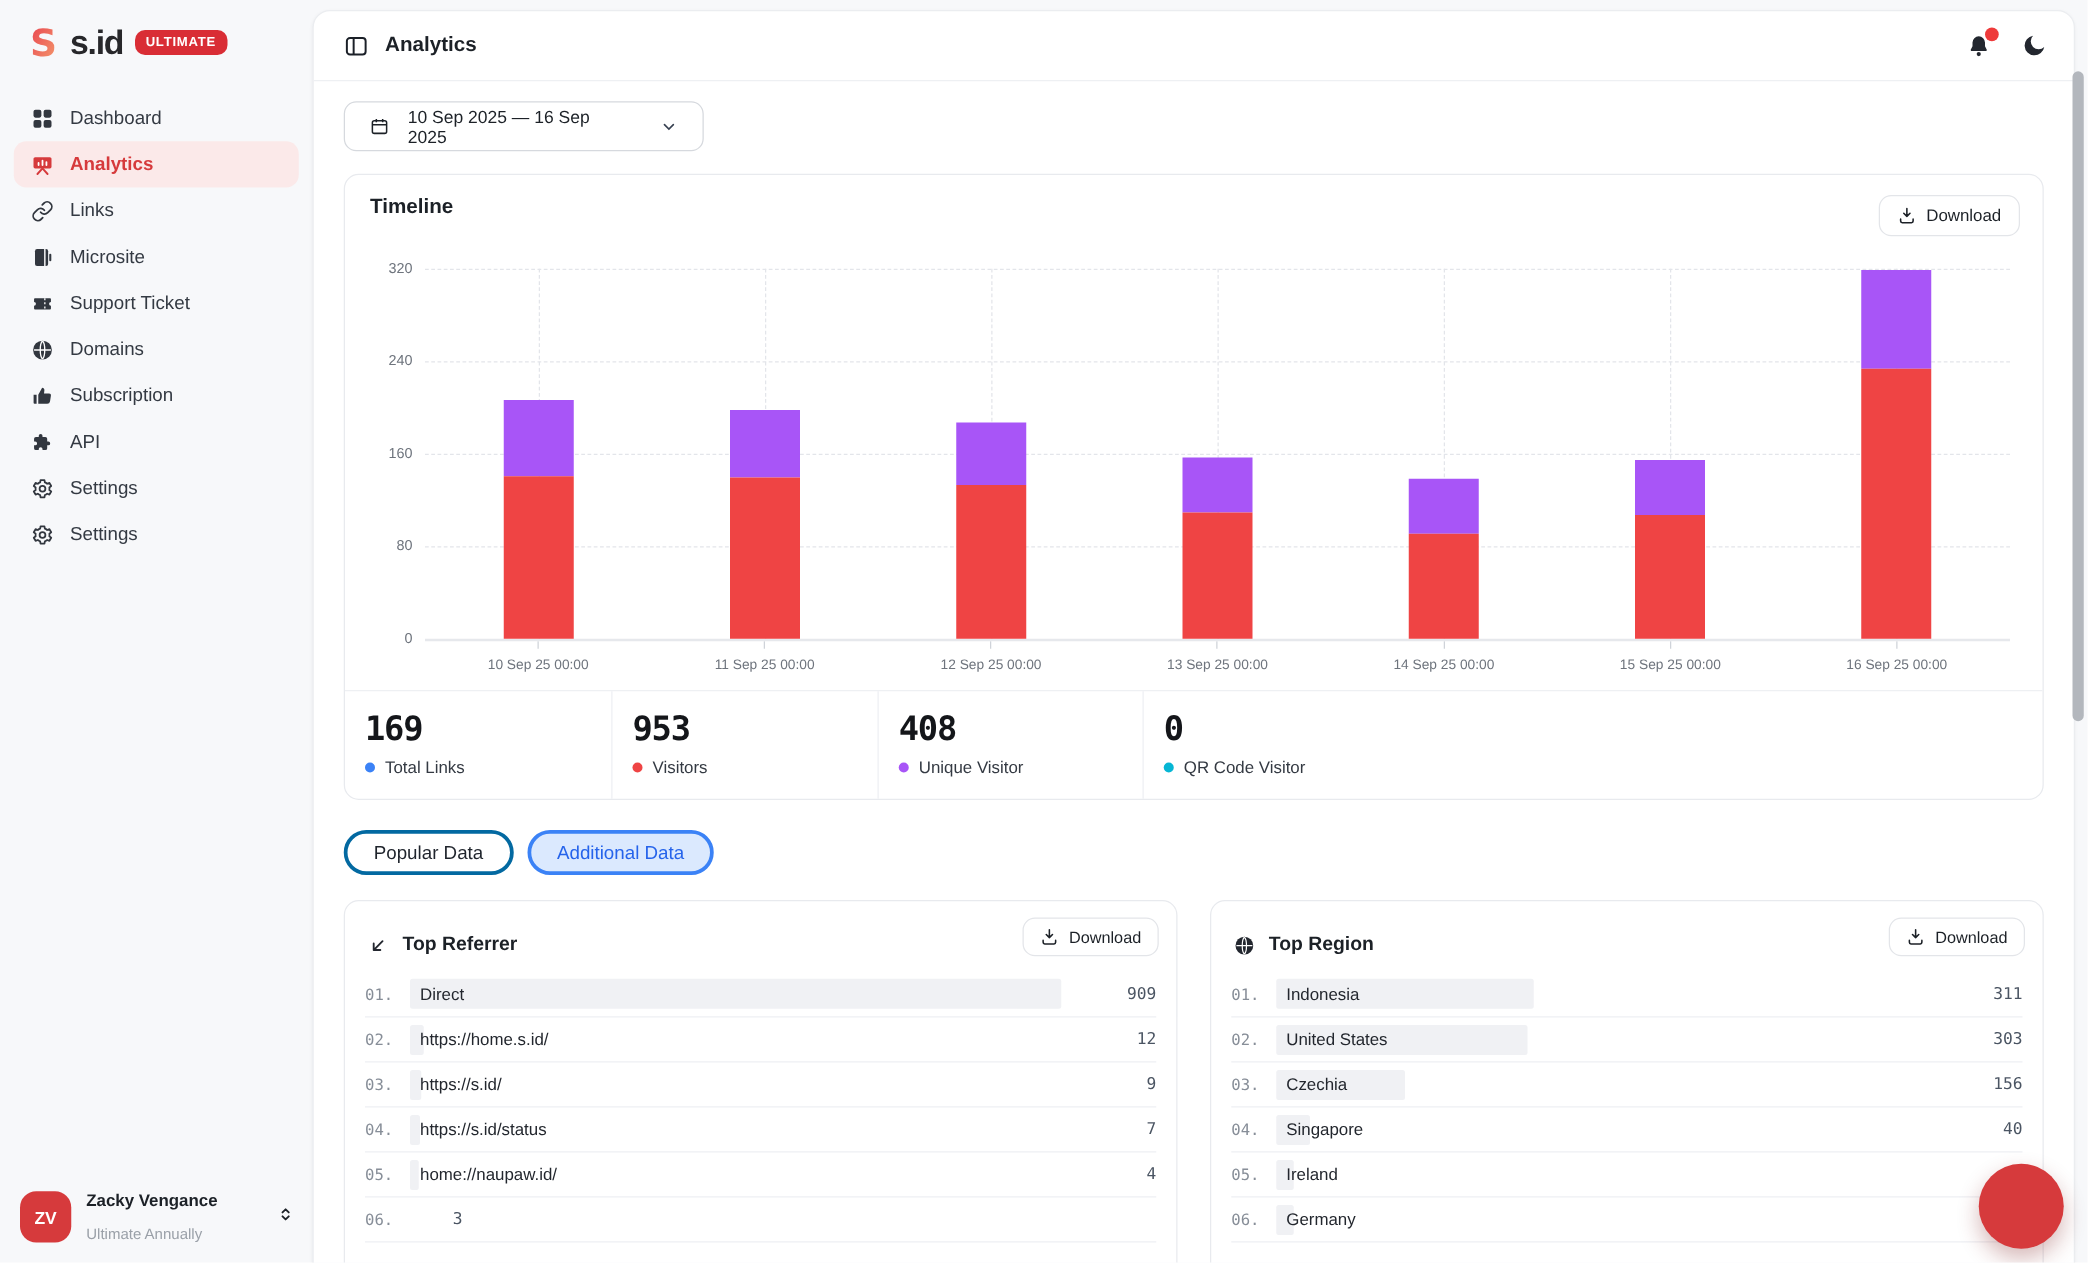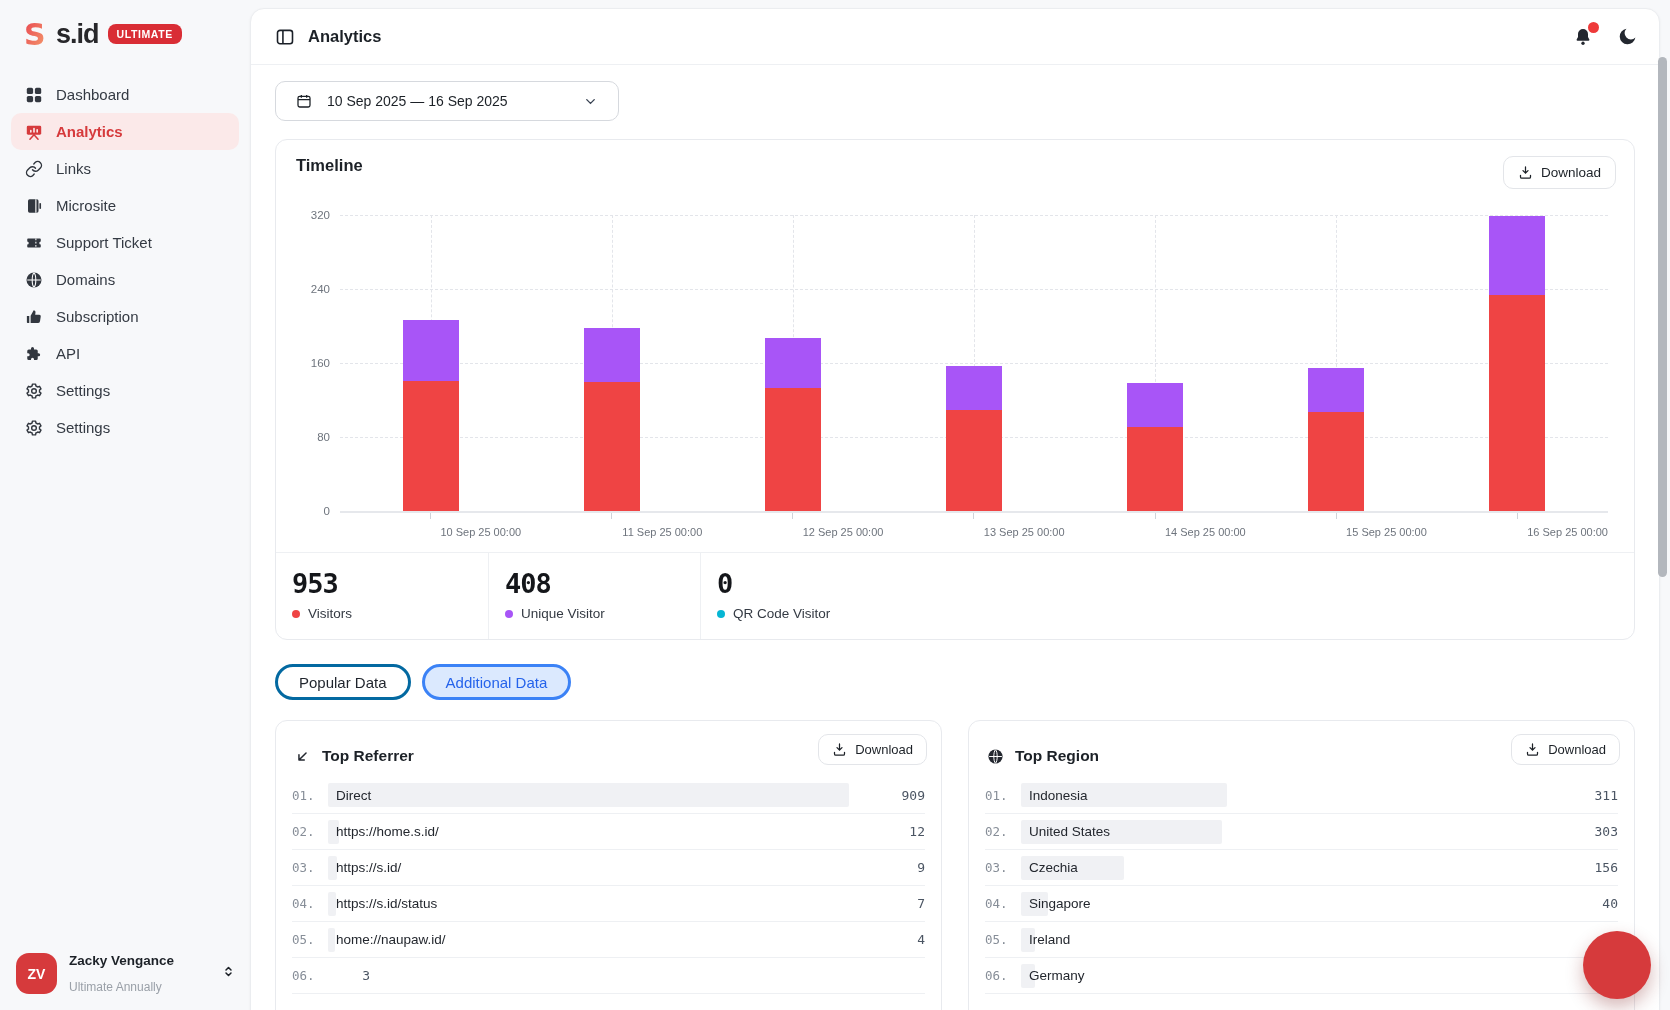--- a/index.html
+++ b/index.html
@@ -33,41 +33,41 @@
   .main-card { background:#fff; border:1px solid #ebedf0; border-radius:14px; box-shadow:0 1px 3px rgba(16,24,40,.05); height:1090px; }
   .main-header { height:56px; display:flex; align-items:center; justify-content:space-between; padding:0 20px 0 22px; border-bottom:1px solid #eef0f3; }
   .mh-left { display:flex; align-items:center; gap:11px; }
   .page-title { font-size:16.5px; font-weight:700; }
   .mh-right { display:flex; align-items:center; gap:20px; }
   .icon-btn { position:relative; width:24px; height:24px; display:flex; align-items:center; justify-content:center; cursor:pointer; color:#23272f; }
   .notif-dot { position:absolute; top:-3px; right:-4px; width:11px; height:11px; border-radius:50%; background:#ee3a3a; }
 
   .content { padding:16px 24px 0 24px; }
 
-  .date-picker { width:344px; height:40px; border:1px solid #d6d9de; border-radius:10px; display:flex; align-items:center; padding:0 20px; gap:15px; font-size:14px; color:#1c2127; cursor:pointer; background:#fff; }
+  .date-picker { width:288px; height:40px; border:1px solid #d6d9de; border-radius:10px; display:flex; align-items:center; padding:0 20px; gap:15px; font-size:14px; color:#1c2127; cursor:pointer; background:#fff; }
   .date-picker .spacer { flex:1; }
 
   
   .panel { border:1px solid #e8eaee; border-radius:12px; margin-top:18px; }
   .panel-head { display:flex; justify-content:space-between; padding:16px 18px 0 20px; }
   .panel-title { font-size:16.5px; font-weight:700; }
   .dl-btn { display:inline-flex; align-items:center; gap:8px; border:1px solid #e3e5e9; border-radius:10px; background:#fff; padding:8px 14px; font-size:13.5px; color:#1c2127; cursor:pointer; font-family:"Liberation Sans", sans-serif; }
   .dl-btn svg { width:15px; height:15px; }
 
   .chart-area { padding:26px 26px 0 22px; }
   .plot-wrap { position:relative; margin-left:42px; height:298px; border-bottom:2px solid #e6e8ec; }
   .y-grid { position:absolute; left:0; right:0; border-top:1px dashed #e3e5ea; }
   .y-label { position:absolute; right:calc(100% + 10px); transform:translateY(-6px); font-size:11.5px; color:#6e747d; }
   .cols { position:absolute; inset:0; display:flex; }
   .col { flex:1; position:relative; display:flex; align-items:flex-end; justify-content:center; }
   .vline { position:absolute; top:0; bottom:0; left:50%; border-left:1px dashed #e3e5ea; }
   .bar-stack { position:relative; width:56px; display:flex; flex-direction:column; justify-content:flex-end; height:100%; }
   .seg { width:100%; }
   .xlabels { display:flex; margin-left:42px; }
-  .xlabel-cell { flex:1; text-align:right; }
+  .xlabel-cell { flex:1; text-align:center; }
   .tick { width:1px; height:6px; background:#cfd3d9; margin:0 auto; }
   .xlabel-cell .xtext { font-size:11px; color:#6e747d; margin-top:7px; padding-bottom:14px; }
 
   .stats-row { display:flex; border-top:1px solid #eef0f3; }
   .stat { padding:15px 0 18px 16px; }
   .stat.b { border-right:1px solid #eef0f3; }
   .stat-val { font-family:"DejaVu Sans Mono", monospace; font-size:27px; font-weight:700; color:#14161a; letter-spacing:-1px; }
   .stat-label { display:flex; align-items:center; gap:8px; margin-top:7px; font-size:13.5px; color:#343a43; }
   .stat-dot { width:8px; height:8px; border-radius:50%; }
   .w1{width:214px;} .w2{width:213px;} .w3{width:212px;} .w4{flex:1;}
@@ -368,20 +368,27 @@
                   <div class="xtext">15 Sep 25 00:00</div>
                 </div>
                 <div class="xlabel-cell">
                   <div class="tick"></div>
                   <div class="xtext">16 Sep 25 00:00</div>
                 </div>
               </div>
           </div>
 
           <div class="stats-row">
+            <div class="stat w1 b">
+              <div class="stat-val mono">169</div>
+              <div class="stat-label">
+                  <span class="stat-dot" style="background: rgb(59, 130, 246);"></span>
+                  <span>Total Links</span>
+                </div>
+            </div>
             <div class="stat w2 b">
               <div class="stat-val mono">953</div>
               <div class="stat-label">
                   <span class="stat-dot" style="background: rgb(239, 68, 68);"></span>
                   <span>Visitors</span>
                 </div>
             </div>
             <div class="stat w3 b">
               <div class="stat-val mono">408</div>
               <div class="stat-label">

